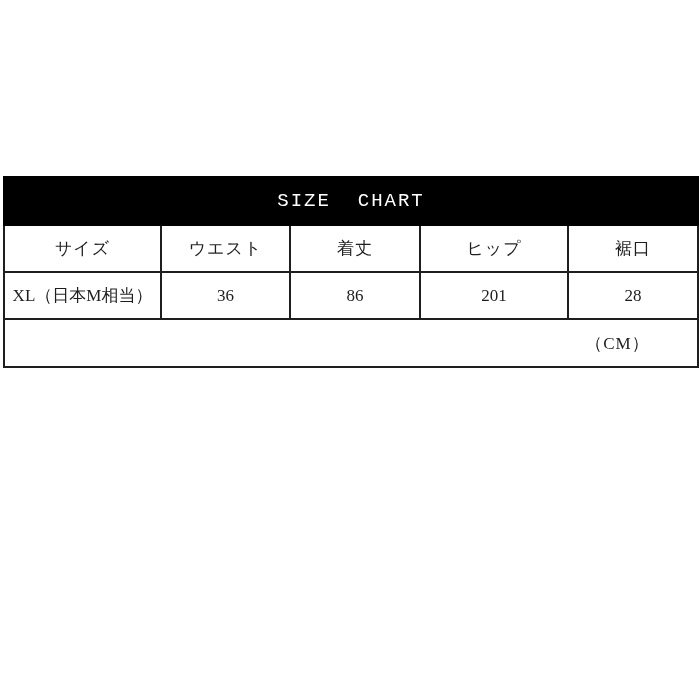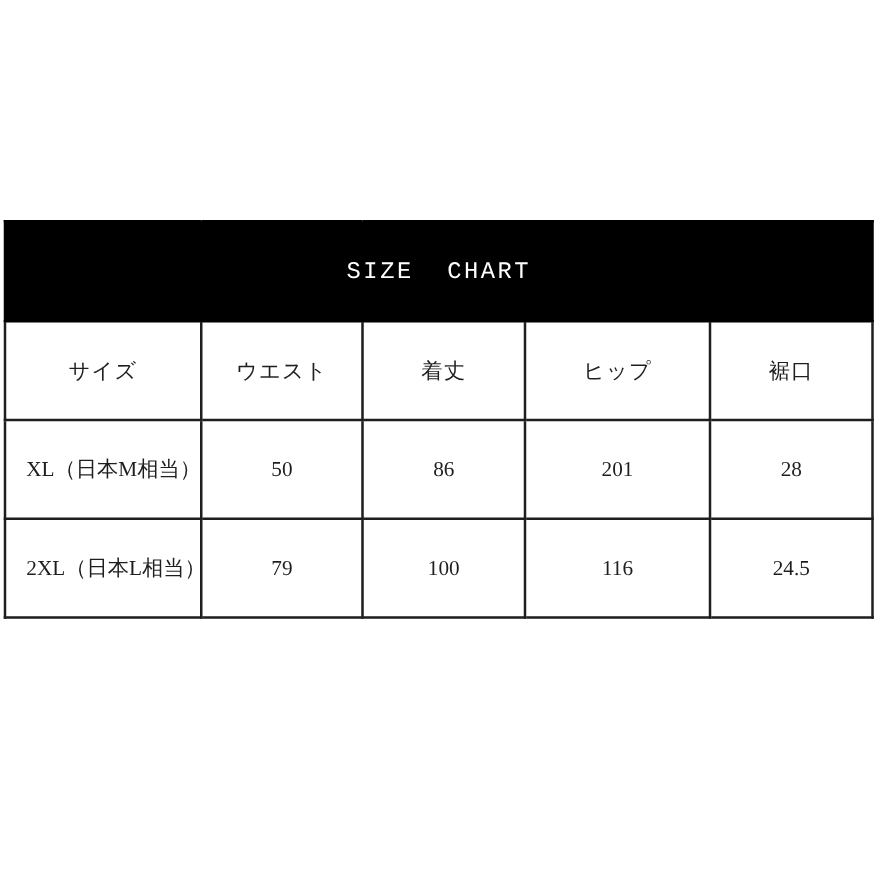--- a/index.html
+++ b/index.html
@@ -28,21 +28,21 @@
     table-layout: fixed;
     color: #1e1e1e;
   }
   table.size-table th,
   table.size-table td {
     border: 2px solid #1e1e1e;
     font-weight: normal;
     font-size: 17px;
     text-align: center;
     vertical-align: middle;
-    padding: 16px;
+    padding: 0;
     background: #ffffff;
   }
   tr.title-row th {
     background: #000000;
     color: #ffffff;
     border: 2px solid #000000;
     height: 46px;
     font-family: "Liberation Mono", "DejaVu Sans Mono", monospace;
     font-size: 19px;
     letter-spacing: 2px;
@@ -94,27 +94,25 @@
         <th>サイズ</th>
         <th>ウエスト</th>
         <th>着丈</th>
         <th>ヒップ</th>
         <th>裾口</th>
       </tr>
     </thead>
     <tbody>
       <tr class="data-row">
         <td class="size-cell">XL（日本M相当）</td>
-        <td>50</td>
+        <td>36</td>
         <td>86</td>
         <td>201</td>
         <td>28</td>
       </tr>
-      <tr class="data-row">
-        <td class="size-cell">2XL（日本L相当）</td>
-        <td>79</td>
-        <td>100</td>
-        <td>116</td>
-        <td>24.5</td>
+      <tr>
+        <td class="unit-cell" colspan="5">
+          <span class="unit-text">（CM）</span>
+        </td>
       </tr>
     </tbody>
   </table>
 </div>
 
 </body></html>

